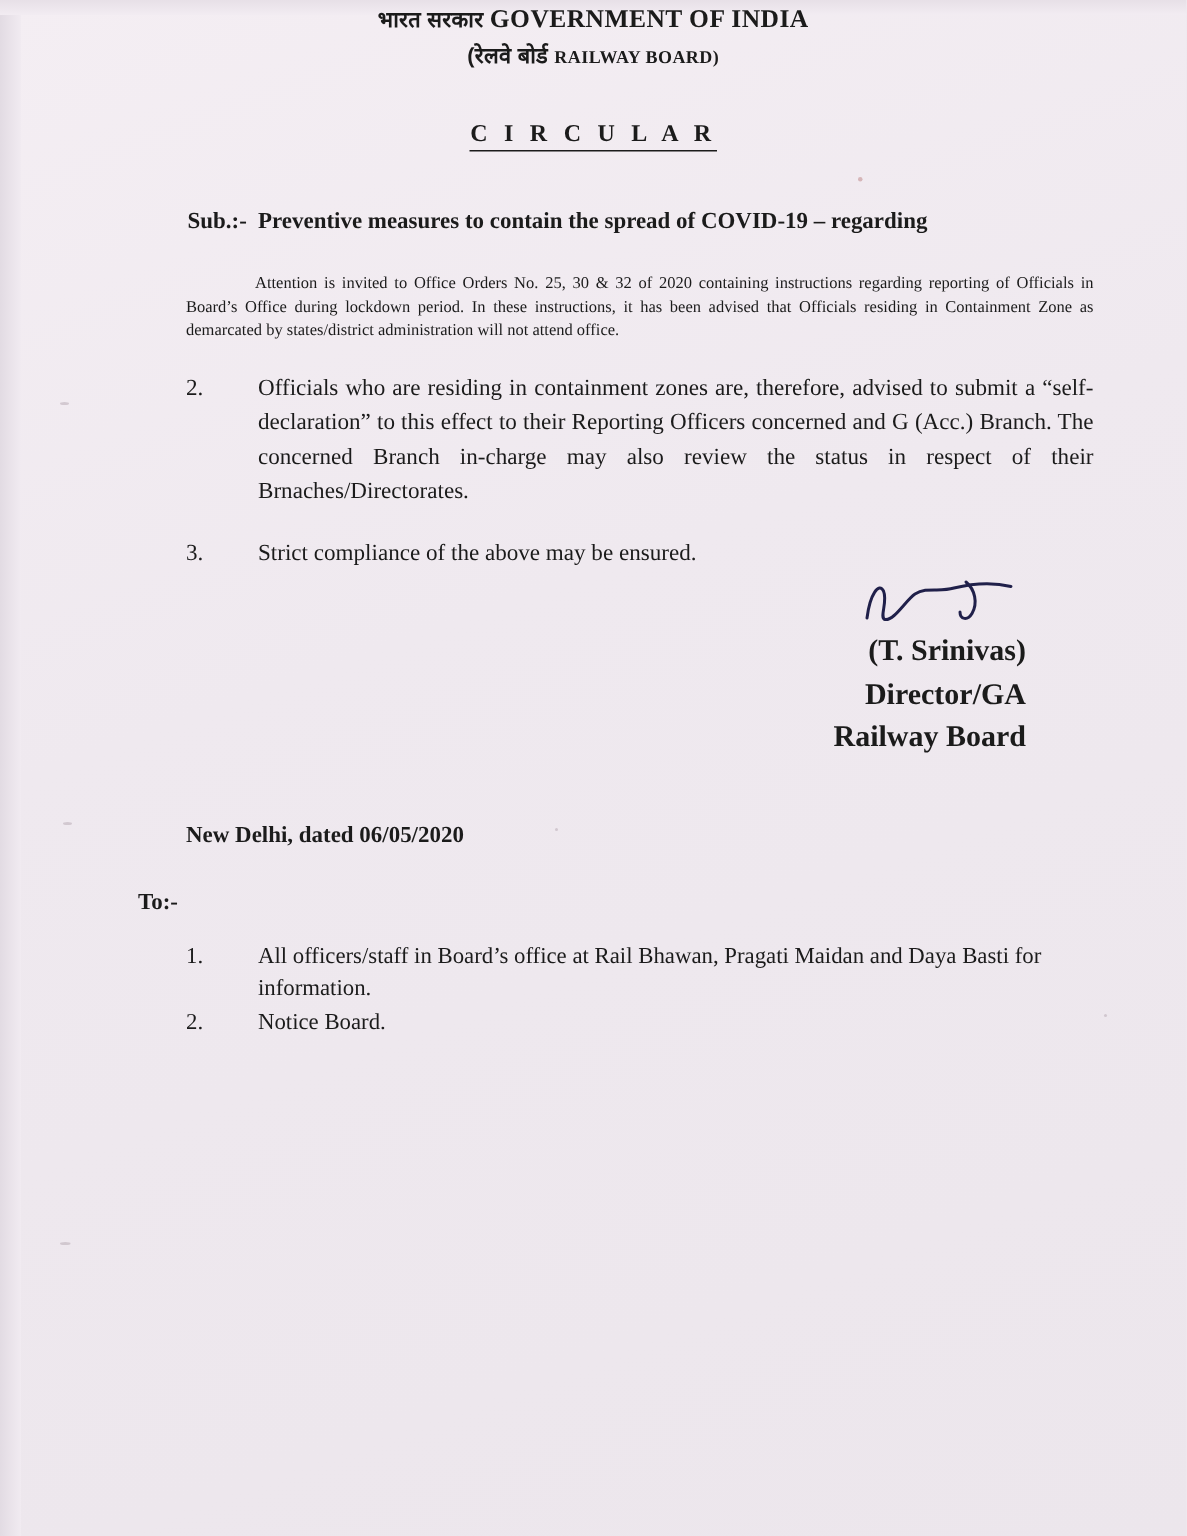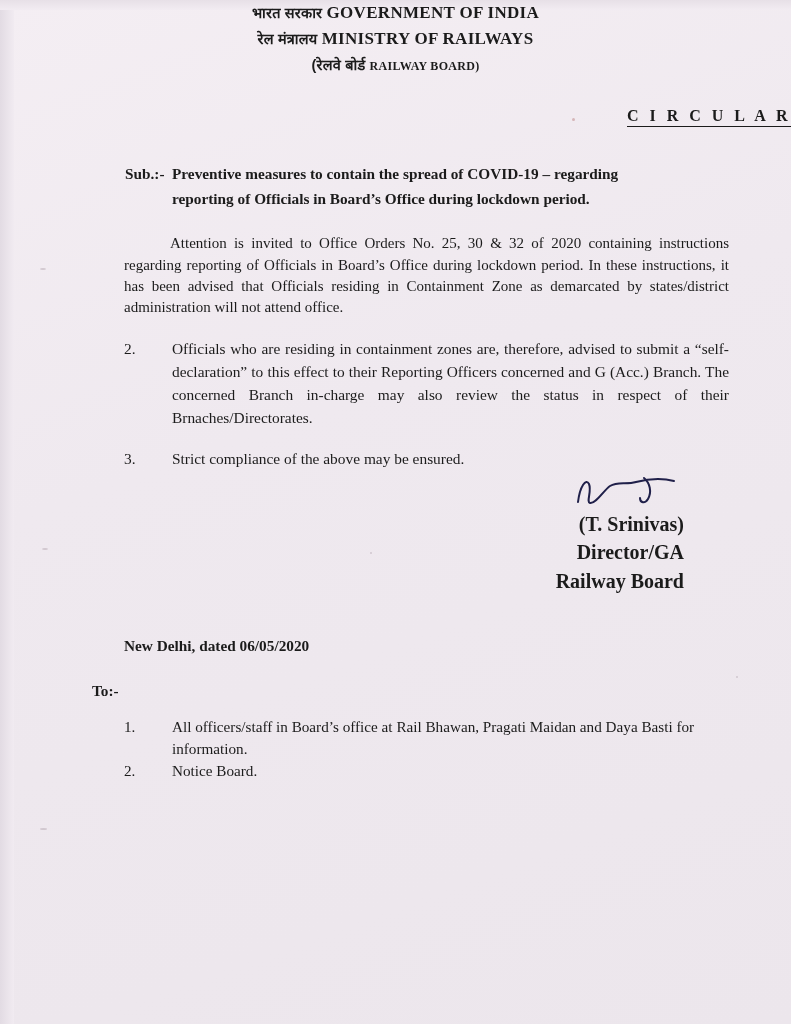--- a/index.html
+++ b/index.html
@@ -51,21 +51,21 @@
     margin: 0;
     white-space: nowrap;
   }
   .hdr-1 { margin-top: 44px; }
   .dev { font-family: "Liberation Sans", sans-serif; font-size: 14.5px; font-weight: 600;}
   .eng { font-weight: bold; font-size: 17px; letter-spacing: .3px;}
   .hdr-3 { font-size: 16px; }
   .hdr-3 .eng { font-size: 12px; }
 
   .circular {
-    text-align: right;
+    text-align: center;
     margin-top: 30px;
     font-weight: bold;
     font-size: 16px;
     letter-spacing: 3.5px;
   }
   .circular span {
     border-bottom: 1.4px solid #1b1b1b;
     padding-bottom: 2px;
   }
 
@@ -86,21 +86,21 @@
   }
   .subject .l2 {
     display: block;
     padding-left: 47px;
     margin-top: 2px;
   }
 
   .para {
     margin: 22px 0 0 0;
     padding: 0 62px 0 124px;
-    font-size: 15px;
+    font-size: 11px;
     line-height: 1.42;
     text-align: justify;
   }
   .para.indent-first {
     text-indent: 46px;
   }
   .numpara {
     margin: 18px 0 0 0;
     padding: 0 62px 0 124px;
     font-size: 15.4px;
@@ -199,37 +199,32 @@
   <div class="speck" style="left:370px;top:552px;width:2px;height:2px;"></div>
   <div class="speck" style="left:736px;top:676px;width:2px;height:2px;"></div>
 
   <div class="content">
 
     <div class="hdr">
       <p class="line hdr-1">
         <span class="dev">भारत सरकार</span>
         <span class="eng">GOVERNMENT OF INDIA</span>
       </p>
-      <p class="line">
-        <span class="dev">रेल मंत्रालय</span>
-        <span class="eng">MINISTRY OF RAILWAYS</span>
-      </p>
       <p class="line hdr-3">
         <span class="dev">(रेलवे बोर्ड</span>
         <span class="eng">RAILWAY BOARD)</span>
       </p>
     </div>
 
     <div class="circular">
       <span>C I R C U L A R</span>
     </div>
 
     <div class="subject">
       <span class="sub-label">Sub.:-</span><span class="sub-body">Preventive measures to contain the spread of COVID-19 – regarding</span>
-      <span class="l2">reporting of Officials in Board’s Office during lockdown period.</span>
     </div>
 
     <div class="para indent-first">Attention is invited to Office Orders No. 25, 30 &amp; 32 of 2020 containing instructions regarding reporting of Officials in Board’s Office during lockdown period. In these instructions, it has been advised that Officials residing in Containment Zone as demarcated by states/district administration will not attend office.</div>
 
     <div class="numpara">
       <span class="num">2.</span>
       <span class="body">Officials who are residing in containment zones are, therefore, advised to submit a “self-declaration” to this effect to their Reporting Officers concerned and G (Acc.) Branch. The concerned Branch in-charge may also review the status in respect of their Brnaches/Directorates.</span>
     </div>
 
     <div class="numpara">

